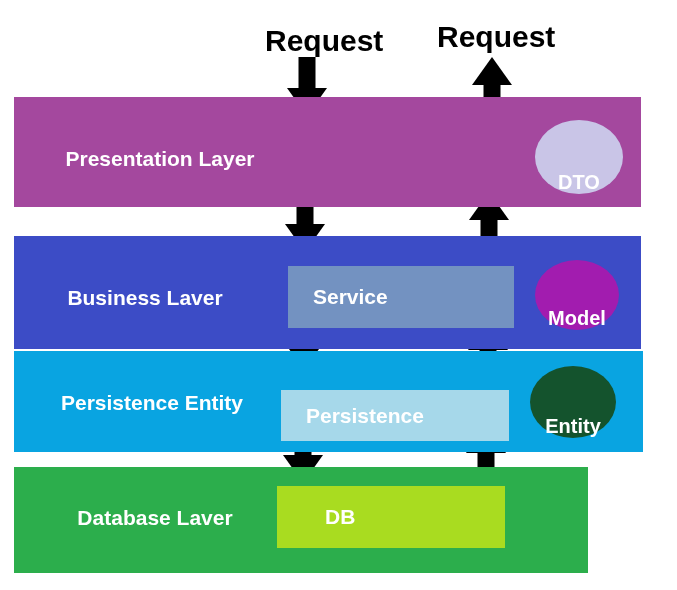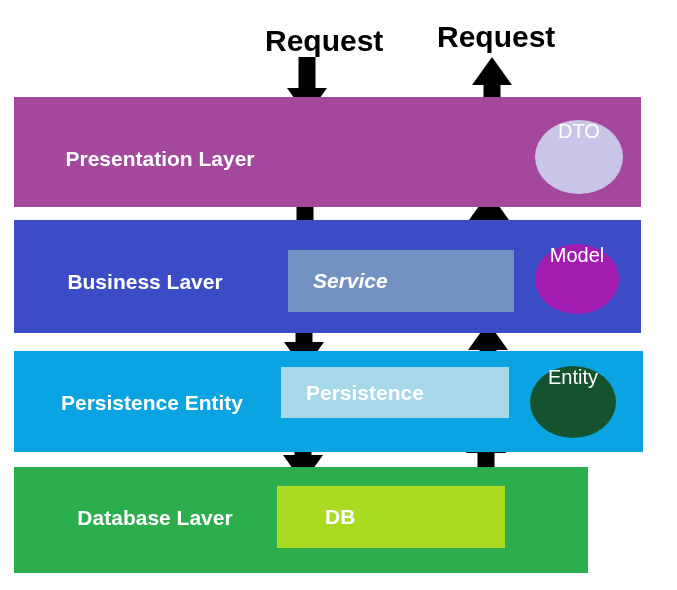--- a/index.html
+++ b/index.html
@@ -9,45 +9,45 @@
   }
   .flow-label{
     position:absolute;font-size:30px;font-weight:700;color:#000000;white-space:nowrap;
   }
   #request-label{left:265px;top:24px;}
   #response-label{left:437px;top:20px;}
 
   
   .band{position:absolute;}
   #band-presentation{left:14px;top:97px;width:627px;height:110px;}
-  #band-business{left:14px;top:220px;width:627px;height:113px;}
+  #band-business{left:14px;top:236px;width:627px;height:113px;}
   #band-persistence{left:14px;top:351px;width:629px;height:101px;}
   #band-database{left:14px;top:467px;width:574px;height:106px;}
 
   .layer-label{
     position:absolute;transform:translate(-50%,-50%);
     font-size:21px;font-weight:700;color:#fff;white-space:nowrap;
   }
   #band-presentation .layer-label{left:146px;top:62px;}
   #band-business .layer-label{left:131px;top:62px;}
   #band-persistence .layer-label{left:138px;top:52px;}
   #band-database .layer-label{left:141px;top:51px;}
 
   .component-box{
     position:absolute;display:flex;align-items:center;
     font-size:21px;font-weight:700;color:#fff;padding-left:25px;box-sizing:border-box;
   }
   #box-controller{left:278px;top:26px;width:222px;height:60px;}
-  #box-service{left:274px;top:30px;width:226px;height:62px;font-style:italic;}
-  #box-persistence{left:267px;top:16px;width:228px;height:51px;}
+  #box-service{left:274px;top:30px;width:226px;height:62px;}
+  #box-persistence{left:267px;top:39px;width:228px;height:51px;}
   #box-db{left:263px;top:19px;width:228px;height:62px;padding-left:48px;}
 
   .artifact{
-    position:absolute;border-radius:50%;display:flex;align-items:flex-start;justify-content:center;
-    font-size:20px;font-weight:400;color:#fff;
+    position:absolute;border-radius:50%;display:flex;align-items:flex-end;justify-content:center;
+    font-size:20px;font-weight:700;color:#fff;
   }
   #ellipse-dto{left:521px;top:23px;width:88px;height:74px;}
   #ellipse-model{left:521px;top:24px;width:84px;height:70px;}
   #ellipse-entity{left:516px;top:15px;width:86px;height:72px;}
 
   
   .arrow{position:absolute;width:40px;}
   .arrow .shaft{position:absolute;left:50%;transform:translateX(-50%);width:17px;background:#000;}
   .arrow .head{position:absolute;left:50%;transform:translateX(-50%);width:0;height:0;
     border-left:20px solid transparent;border-right:20px solid transparent;}

